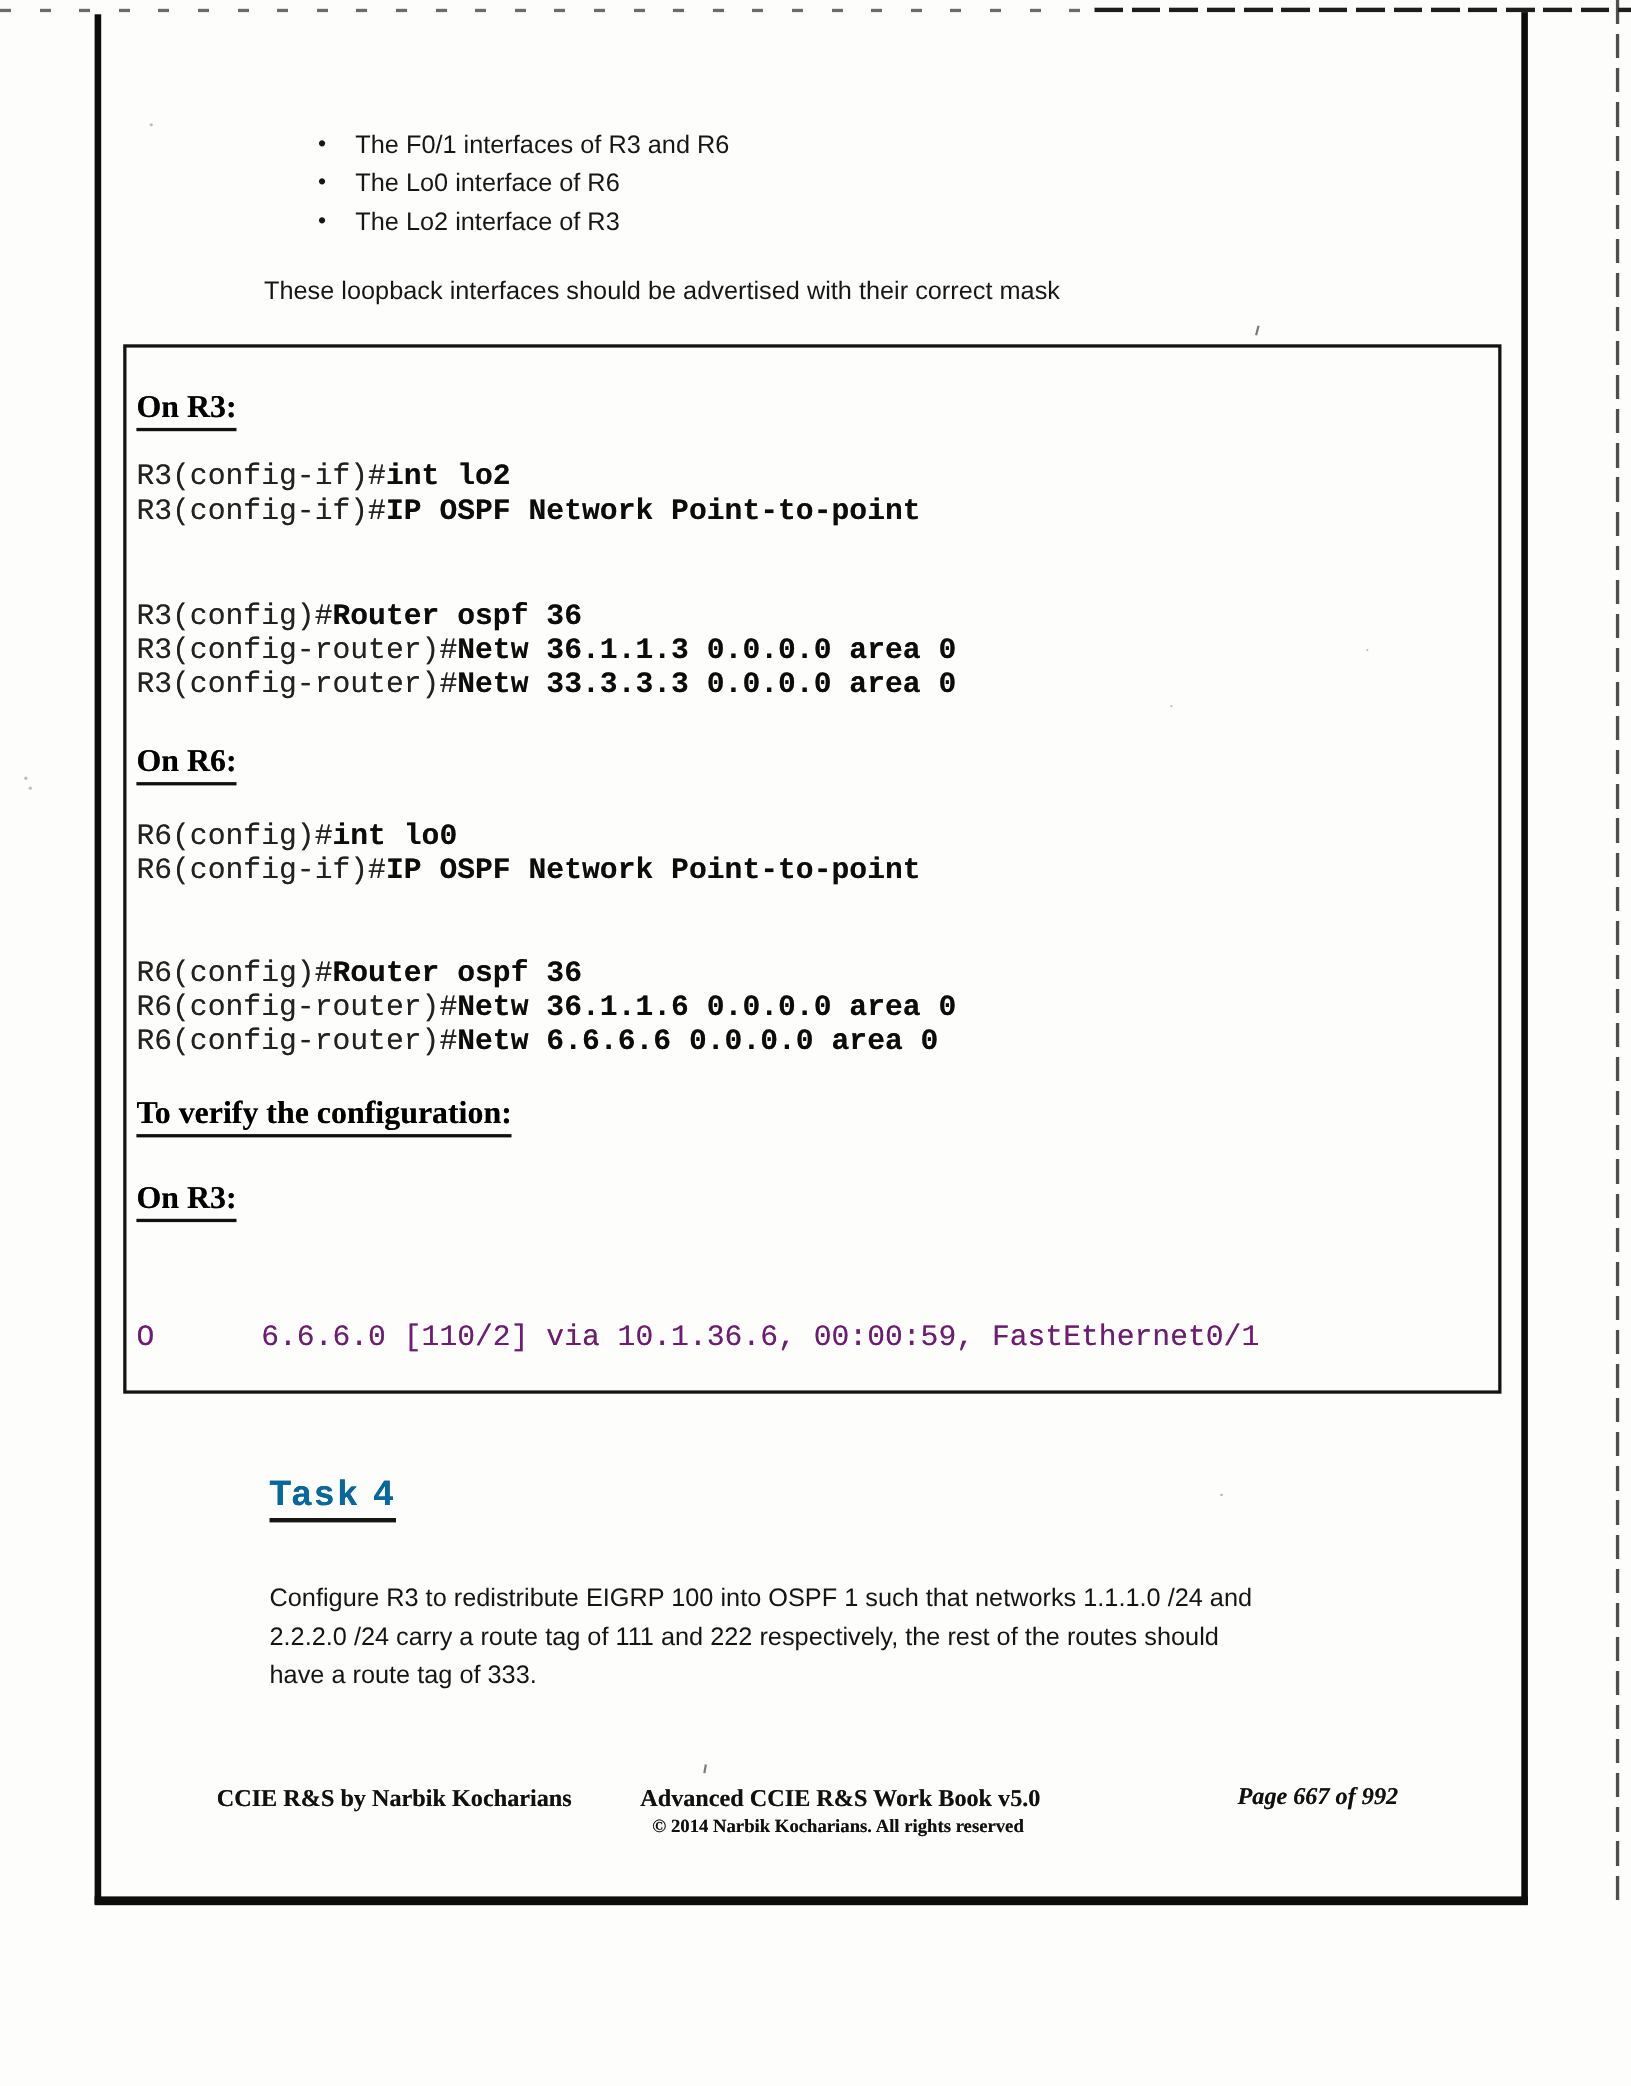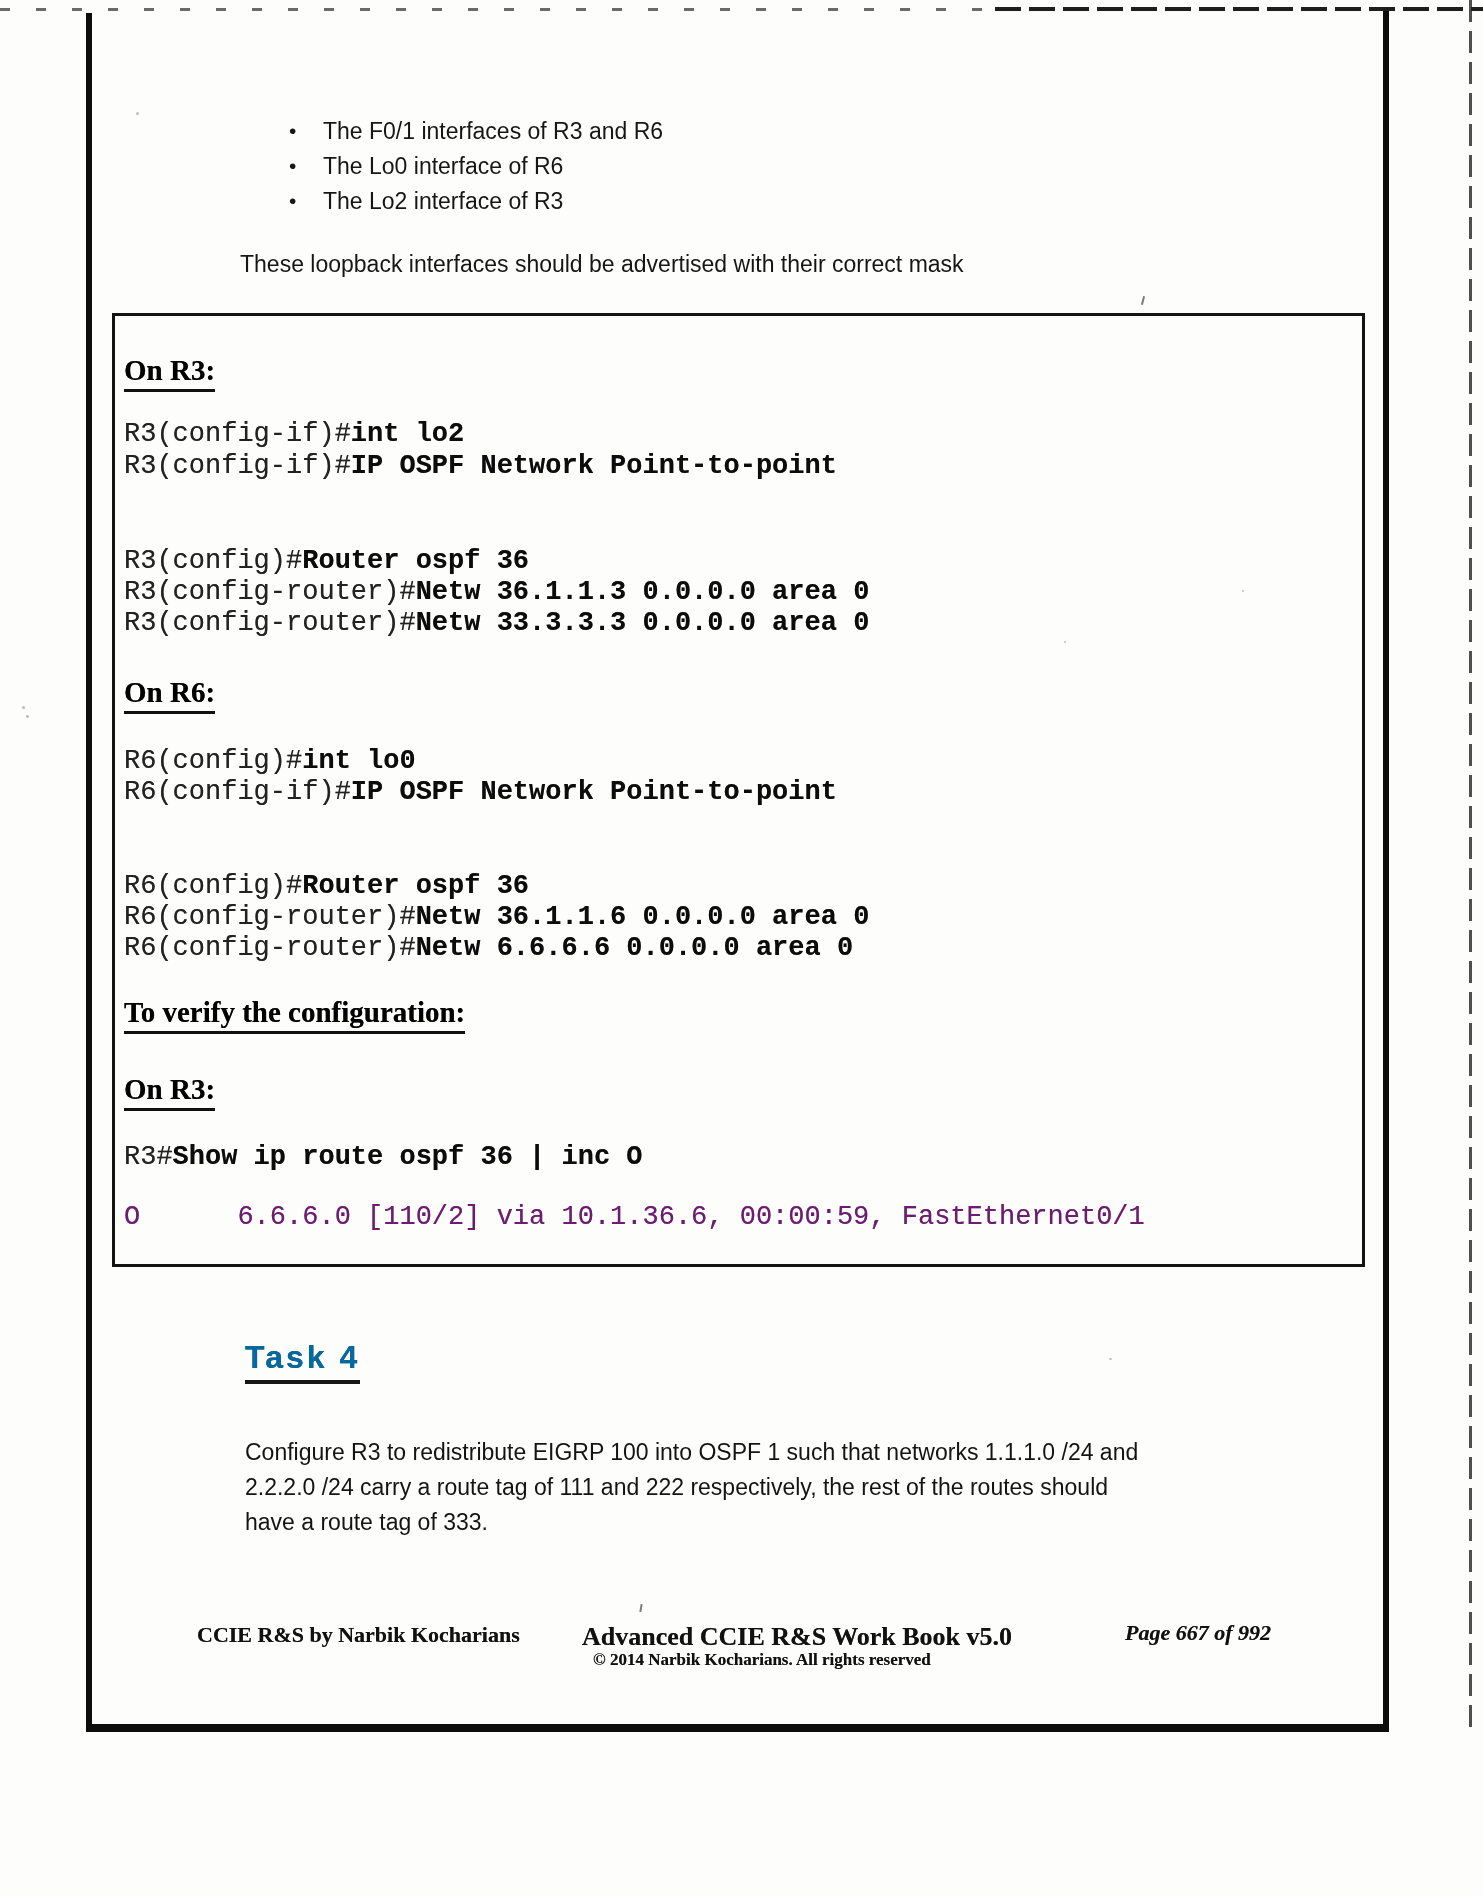--- a/index.html
+++ b/index.html
@@ -46,21 +46,21 @@
   
   .task-title{position:absolute;left:245px;top:1339px;
     font-size:32px;font-weight:bold;letter-spacing:3px;color:#0369a1;
     display:inline-block;border-bottom:4px solid #161616;padding-bottom:4px;
     text-shadow:0 0 .6px rgba(0,0,0,.7);}
   .task-line{position:absolute;left:245px;font-size:23px;line-height:26px;color:#141414;margin-top:24px;}
   
   .footer-item{position:absolute;font-family:"Liberation Serif","DejaVu Serif",serif;
     font-weight:bold;color:#111;text-shadow:0 0 .5px rgba(0,0,0,.6);}
   .f-left{left:197px;top:1622px;font-size:22px;text-align:center;}
-  .f-center{left:582px;top:1622px;font-size:26px;}
+  .f-center{left:582px;top:1622px;font-size:22px;}
   .f-copy{left:593px;top:1650px;font-size:17px;}
   .f-page{left:1125px;top:1620px;font-size:22px;font-style:italic;}
 </style>
 </head>
 <body>
 
 <div class="page">
 
   <div class="top-dash-a"></div>
   <div class="top-dash-b"></div>
@@ -108,21 +108,20 @@
   <div class="code-line" style="top:746px;"><span>R6(config)#</span><span class="cmd">int lo0</span></div>
   <div class="code-line" style="top:777px;"><span>R6(config-if)#</span><span class="cmd">IP OSPF Network Point-to-point</span></div>
 
   <div class="code-line" style="top:871px;"><span>R6(config)#</span><span class="cmd">Router ospf 36</span></div>
   <div class="code-line" style="top:902px;"><span>R6(config-router)#</span><span class="cmd">Netw 36.1.1.6 0.0.0.0 area 0</span></div>
   <div class="code-line" style="top:933px;"><span>R6(config-router)#</span><span class="cmd">Netw 6.6.6.6 0.0.0.0 area 0</span></div>
 
   <div class="box-heading" style="top:996px;">To verify the configuration:</div>
   <div class="box-heading" style="top:1073px;">On R3:</div>
 
-  <div class="code-line" style="top:1142px;"><span>R3#</span><span class="cmd">Show ip route ospf 36 | inc O</span></div>
 
   <div class="code-line output" style="top:1202px;">O      6.6.6.0 [110/2] via 10.1.36.6, 00:00:59, FastEthernet0/1</div>
 
   <div class="task-title">Task 4</div>
   <div class="task-line" style="top:1415px;">Configure R3 to redistribute EIGRP 100 into OSPF 1 such that networks 1.1.1.0 /24 and</div>
   <div class="task-line" style="top:1450px;">2.2.2.0 /24 carry a route tag of 111 and 222 respectively, the rest of the routes should</div>
   <div class="task-line" style="top:1485px;">have a route tag of 333.</div>
 
   <div class="footer-item f-left">CCIE R&amp;S by Narbik Kocharians</div>
   <div class="footer-item f-center">Advanced CCIE R&amp;S Work Book v5.0</div>

